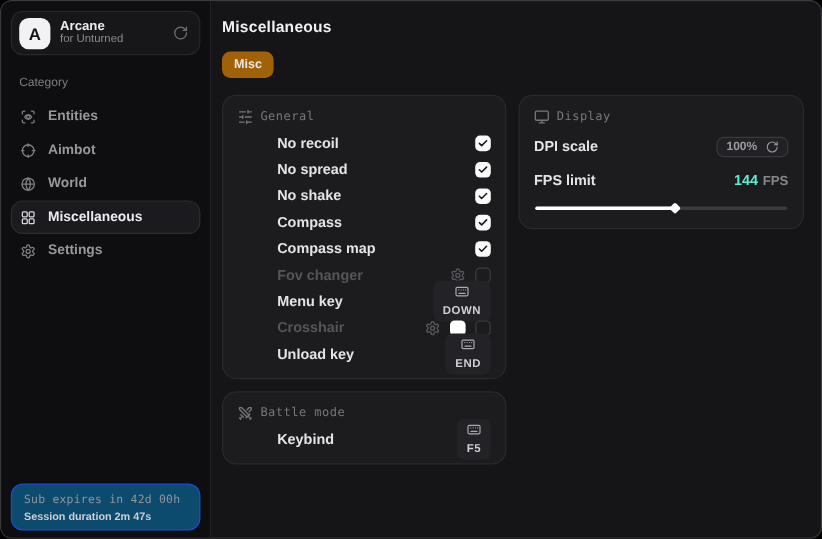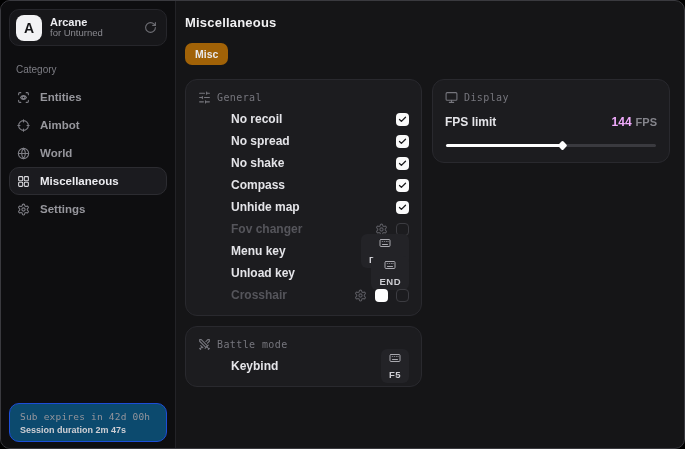--- a/index.html
+++ b/index.html
@@ -110,21 +110,21 @@
 
   
   .disp-row{ margin-top:8px; display:flex; align-items:center; justify-content:space-between; height:20px; }
   .badge{
     display:flex; align-items:center; gap:7px; background:#222226;
     border:1px solid #38383d; border-radius:6px; padding:2px 7px; cursor:pointer;
   }
   .badge-text{ color:#9a9aa0; font-size:10px; font-weight:600; }
   .badge .ic{ color:#9a9aa0; }
   .fps-value{ display:flex; align-items:baseline; gap:4px; }
-  .fps-num{ color:#f0abfc; font-size:12px; font-weight:700; }
+  .fps-num{ color:#5eead4; font-size:12px; font-weight:700; }
   .fps-unit{ color:#85858c; font-size:11px; font-weight:600; }
 
   .slider{ margin:9px 1px 4px 1px; position:relative; height:8px; cursor:pointer; }
   .slider-track{ position:absolute; top:3px; left:0; right:0; height:3px; border-radius:2px; background:#3a3a3f; }
   .slider-fill{ position:absolute; top:3px; left:0; height:3px; border-radius:2px; background:#ffffff; }
   .slider-thumb{
     position:absolute; top:0.5px; width:7px; height:7px; background:#ffffff;
     transform:translateX(-3px) rotate(45deg); border-radius:1.5px;
   }
 
@@ -319,21 +319,21 @@
                 <span class="row-label">Compass</span>
                 <div class="row-controls">
                   <button class="checkbox checked">
                     <svg width="9" height="9" style="color:#1a1a1c">
                       <use href="#i-check"></use>
                     </svg>
                   </button>
                 </div>
               </div>
               <div class="row">
-                <span class="row-label">Unhide map</span>
+                <span class="row-label">Compass map</span>
                 <div class="row-controls">
                   <button class="checkbox checked">
                     <svg width="9" height="9" style="color:#1a1a1c">
                       <use href="#i-check"></use>
                     </svg>
                   </button>
                 </div>
               </div>
               <div class="row dimmed">
                 <span class="row-label">Fov changer</span>
@@ -350,41 +350,41 @@
                 <span class="row-label">Menu key</span>
                 <div class="row-controls">
                   <button class="chip">
                     <svg class="ic" width="12" height="12">
                       <use href="#i-keyboard"></use>
                     </svg>
                     <span class="chip-text">DOWN</span>
                   </button>
                 </div>
               </div>
+              <div class="row dimmed">
+                <span class="row-label">Crosshair</span>
+                <div class="row-controls">
+                  <button class="gear-btn">
+                    <svg class="ic" width="13" height="13">
+                      <use href="#i-gear"></use>
+                    </svg>
+                  </button>
+                  <button class="swatch" style="background: rgb(255, 255, 255);"></button>
+                  <button class="checkbox unchecked"></button>
+                </div>
+              </div>
               <div class="row">
                 <span class="row-label">Unload key</span>
                 <div class="row-controls">
                   <button class="chip">
                     <svg class="ic" width="12" height="12">
                       <use href="#i-keyboard"></use>
                     </svg>
                     <span class="chip-text">END</span>
                   </button>
-                </div>
-              </div>
-              <div class="row dimmed">
-                <span class="row-label">Crosshair</span>
-                <div class="row-controls">
-                  <button class="gear-btn">
-                    <svg class="ic" width="13" height="13">
-                      <use href="#i-gear"></use>
-                    </svg>
-                  </button>
-                  <button class="swatch" style="background: rgb(255, 255, 255);"></button>
-                  <button class="checkbox unchecked"></button>
                 </div>
               </div>
             </div>
         </section>
 
         <section class="panel">
           <div class="panel-head">
             <svg class="ic" width="13" height="13">
                 <use href="#i-swords"></use>
               </svg>
@@ -409,20 +409,29 @@
       <div class="col-right">
 
         <section class="panel">
           <div class="panel-head">
             <svg class="ic" width="13" height="13">
                 <use href="#i-monitor"></use>
               </svg>
             <span class="panel-title">Display</span>
           </div>
 
+          <div class="disp-row">
+            <span class="row-label">DPI scale</span>
+            <button class="badge">
+              <span class="badge-text">100%</span>
+              <svg class="ic" width="11" height="11">
+                  <use href="#i-refresh"></use>
+                </svg>
+            </button>
+          </div>
 
           <div class="disp-row">
             <span class="row-label">FPS limit</span>
             <span class="fps-value">
               <span class="fps-num">144</span>
               <span class="fps-unit">FPS</span>
             </span>
           </div>
 
           <div class="slider">

